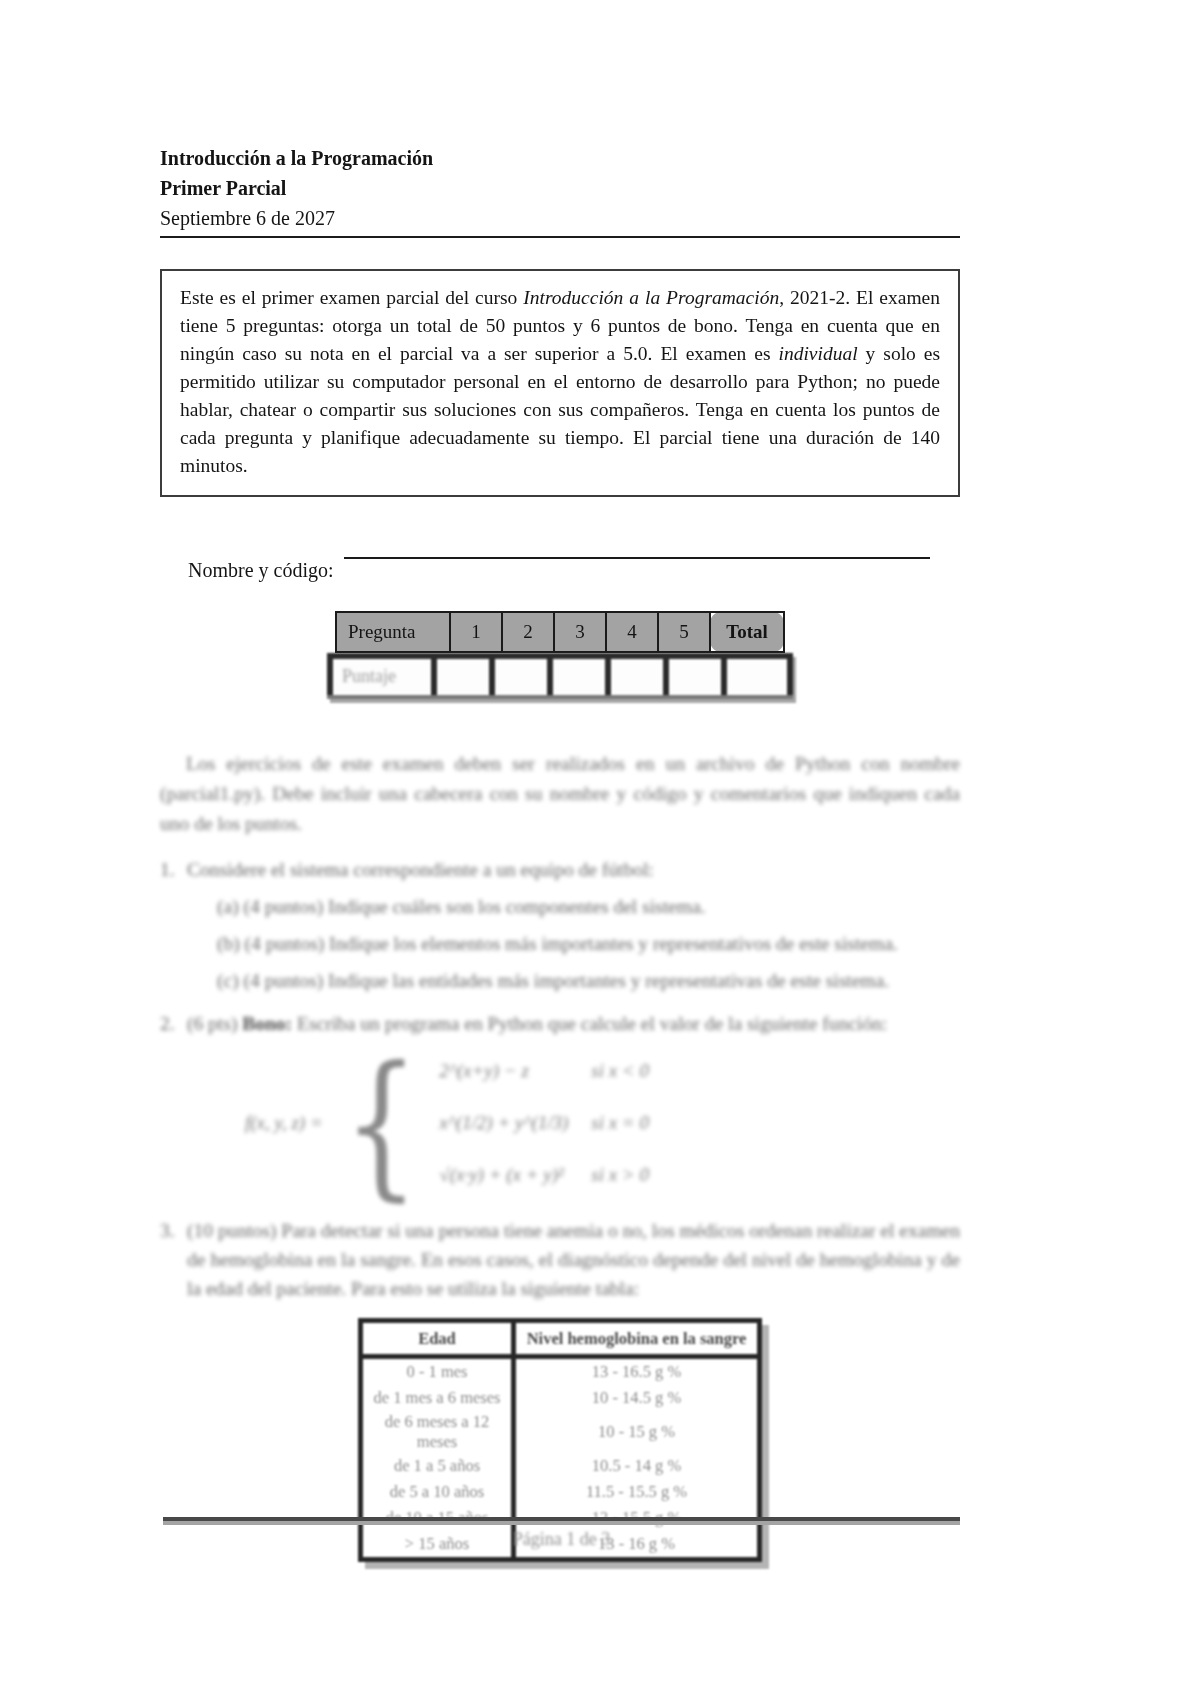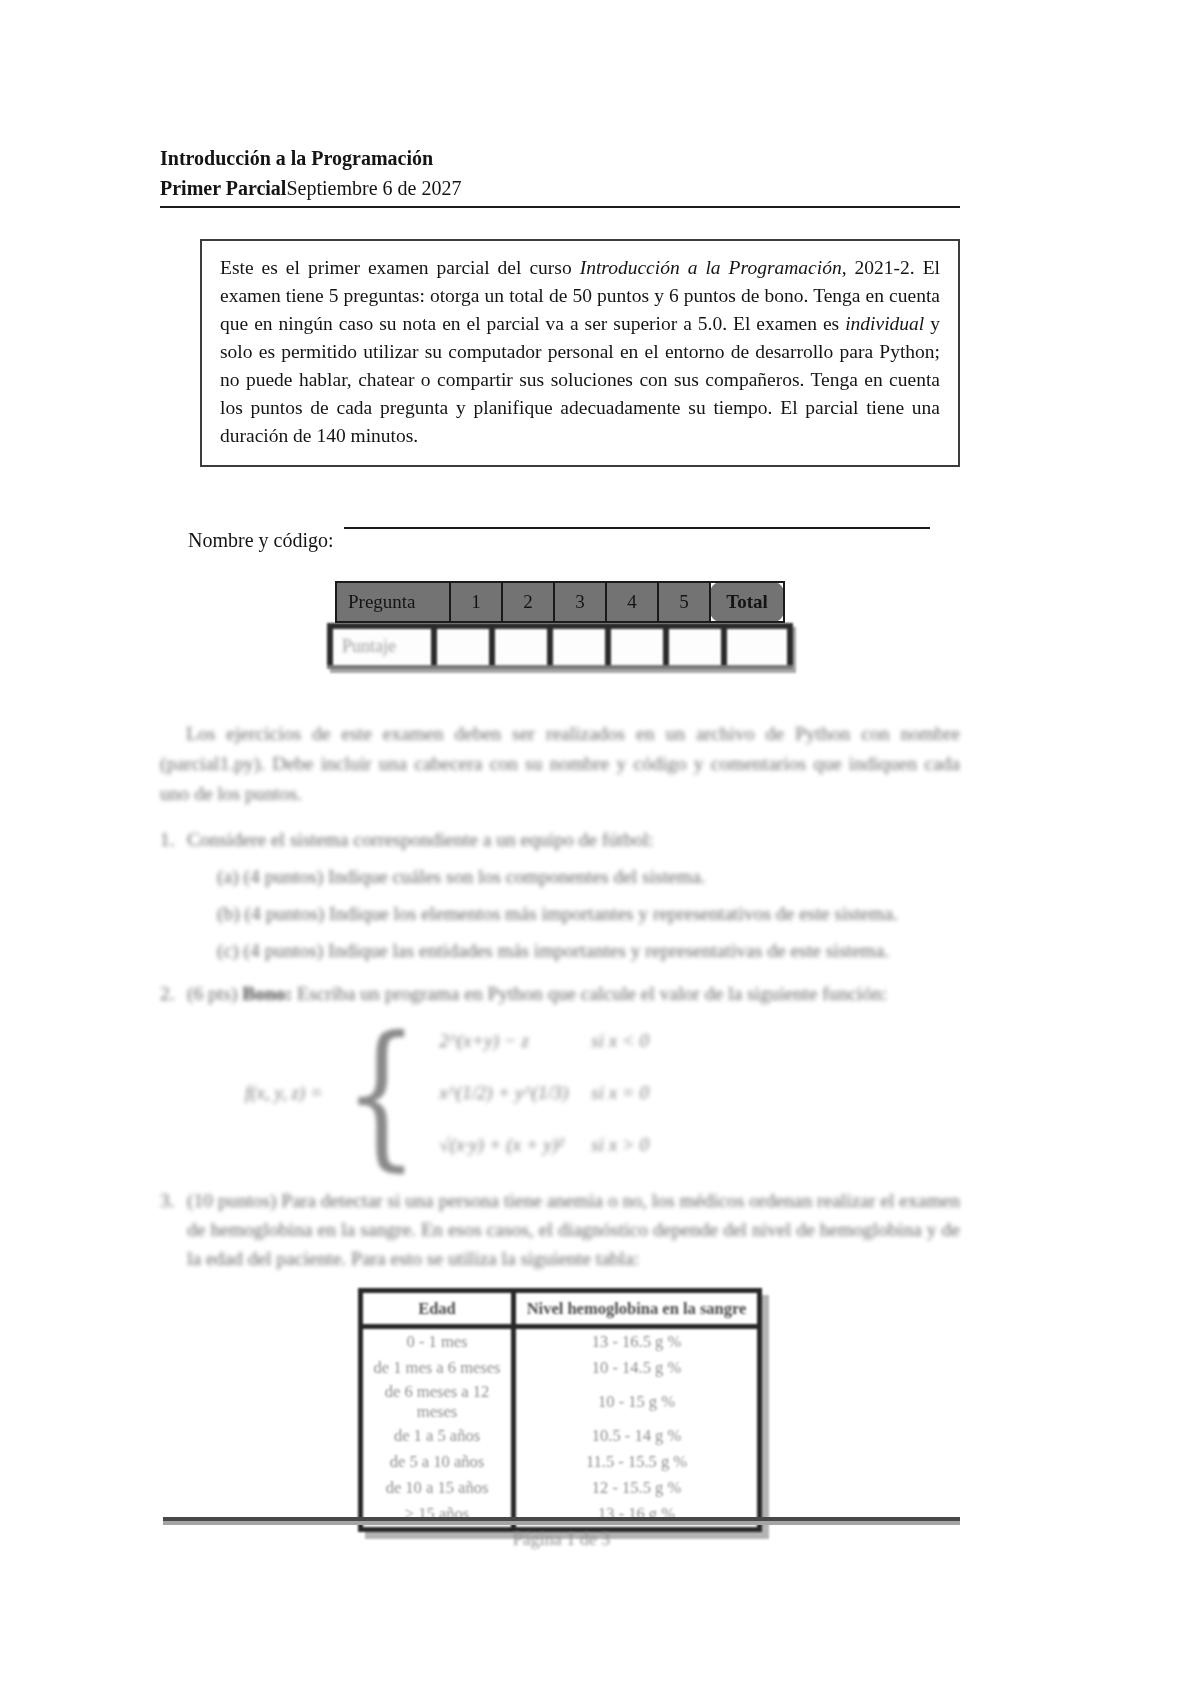--- a/index.html
+++ b/index.html
@@ -4,37 +4,37 @@
 <style>
   html,body{margin:0;padding:0;}
   body{
     width:1190px;height:1683px;background:#ffffff;position:relative;overflow:hidden;
     font-family:"Liberation Serif","DejaVu Serif",serif;color:#141414;
   }
   .content{position:absolute;left:160px;top:143px;width:800px;}
 
   
   .course{font-weight:bold;font-size:20px;line-height:30px;}
-  .exam-row{display:flex;justify-content:flex-start;align-items:baseline;font-size:20px;line-height:30px;}
+  .exam-row{display:flex;justify-content:space-between;align-items:baseline;font-size:20px;line-height:30px;flex-direction:column;}
   .exam{font-weight:bold;}
   .head-rule{border:0;border-top:2px solid #1c1c1c;margin:3px 0 0 0;}
 
   
   .intro-box{margin-top:31px;border:2px solid #3c3c3c;padding:13px 18px 15px 18px;
-    font-size:19.5px;line-height:28px;text-align:justify;margin-left:40px;}
+    font-size:19.5px;line-height:28px;text-align:justify;}
   .it{font-style:italic;} .bd{font-weight:bold;}
 
   
   .name-row{margin-top:60px;padding-left:28px;display:flex;align-items:flex-start;font-size:20px;line-height:26px;}
   .name-fill{flex:1;margin:0 30px 5px 10px;border-bottom:2px solid #1a1a1a;}
 
   
   .score-wrap{width:450px;margin:28px auto 0 auto;}
   table.score{border-collapse:collapse;table-layout:fixed;width:450px;font-size:19px;}
-  .score td{border:2px solid #1a1a1a;height:36px;text-align:center;background:#737373;}
+  .score td{border:2px solid #1a1a1a;height:36px;text-align:center;background:#a3a3a3;}
   .score tr td:first-child{width:100px;text-align:left;padding-left:11px;}
   .score tr td:last-child{width:70px;}
   .score tr:first-child td:last-child{font-weight:bold;border-radius:11px;}
 
   .puntaje-strip{position:relative;left:-8px;width:466px;height:36px;display:flex;
     border-top:6px solid #2b2b2b;border-bottom:4px solid #787878;background:#f4f4f4;
     filter:blur(1px);box-shadow:3px 4px 0 #a6a6a6;}
   .p-cell{border-left:6px solid #2b2b2b;background:#fdfdfd;box-sizing:border-box;}
   .p-cell:nth-child(1){width:104px;}
   .p-cell:nth-child(2),.p-cell:nth-child(3),.p-cell:nth-child(4),

